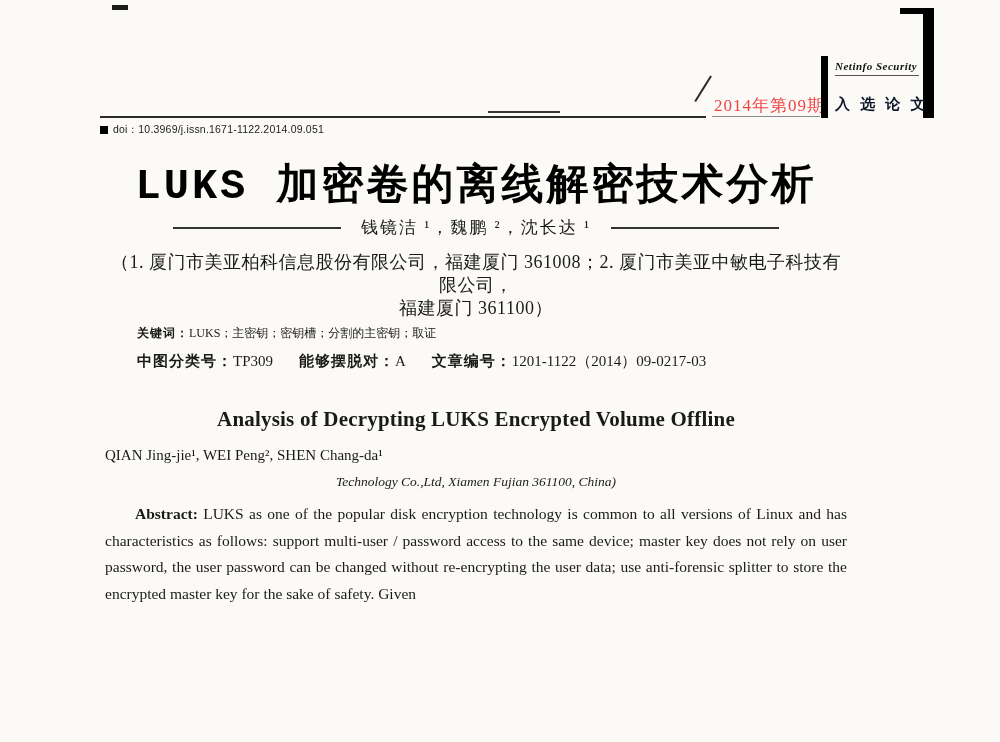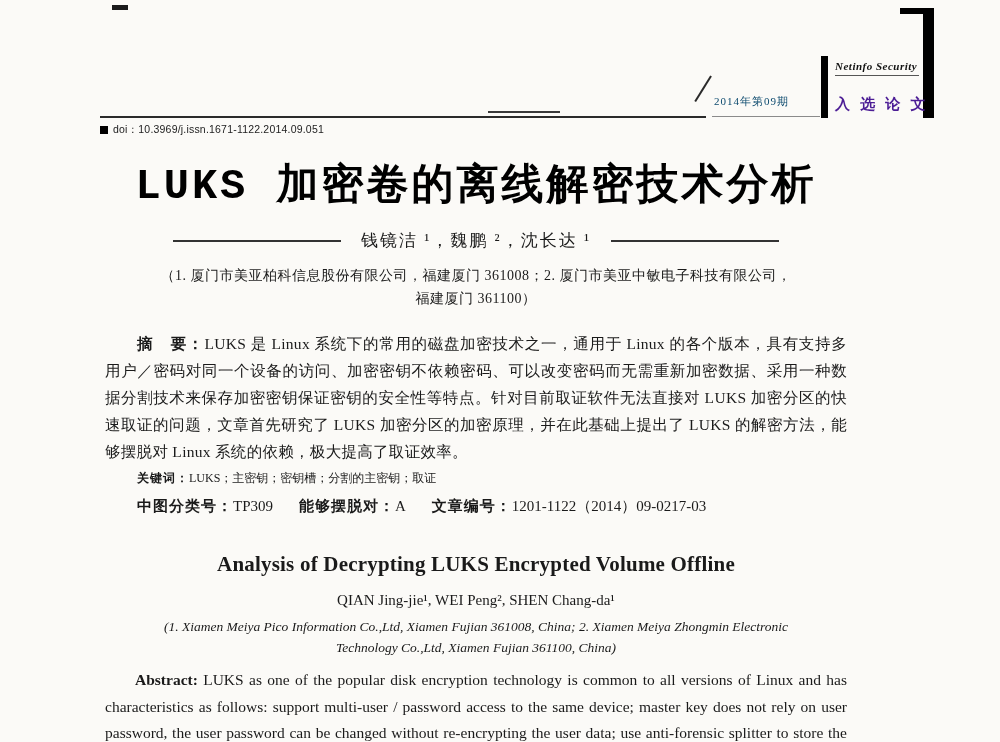--- a/index.html
+++ b/index.html
@@ -13,71 +13,71 @@
   }
   .page { position: absolute; inset: 0; }
 
   
   .artifact-a { position:absolute; left:112px; top:5px; width:16px; height:5px; background:#1b1b1b; }
   .artifact-b { position:absolute; left:488px; top:111px; width:72px; height:2px; background:#3a3a3a; }
 
   .header-rule { position:absolute; left:100px; top:116px; width:606px; height:2px; background:#2a2a2a; }
   .header-rule2 { position:absolute; left:712px; top:116px; width:108px; height:1px; background:#8a8a8a; }
   .header-slash { position:absolute; left:696px; top:100px; width:30px; height:2px; background:#2a2a2a; transform: rotate(-58deg); transform-origin: left bottom; }
-  .issue-label { position:absolute; left:714px; top:94px; font-size:11px; letter-spacing:1px; color:#0c4a6e; }
+  .issue-label { position:absolute; left:714px; top:94px; font-size:17px; letter-spacing:1px; color:#ef4444; }
 
   .corner-bar { position:absolute; left:923px; top:8px; width:11px; height:110px; background:#000; }
   .corner-tick { position:absolute; left:900px; top:8px; width:23px; height:6px; background:#000; }
   .badge-box {
     position:absolute; left:821px; top:56px; width:100px; height:62px;
     border-left:7px solid #000; padding:4px 2px 4px 7px;
     display:flex; flex-direction:column; justify-content:space-between;
   }
   .journal-logo {
     font-style: italic; font-weight: bold; font-size: 11px; letter-spacing: 0.5px;
     white-space: nowrap; overflow: hidden; color:#111;
     border-bottom: 1px solid #555; padding-bottom: 3px;
   }
   .badge-text {
     font-family: "Liberation Sans", "DejaVu Sans", sans-serif;
-    font-weight: bold; font-size: 15px; letter-spacing: 3px; white-space: nowrap; color:#4c1d95;
+    font-weight: bold; font-size: 15px; letter-spacing: 3px; white-space: nowrap; color:#0f172a;
   }
 
   .doi-row { position:absolute; left:100px; top:123px; display:flex; align-items:center; gap:5px; }
   .doi-bullet { width:8px; height:8px; background:#000; display:inline-block; }
   .doi-text { font-family:"Liberation Sans","DejaVu Sans",sans-serif; font-size:10.5px; color:#222; letter-spacing:0.2px; }
 
   
   .main { position:absolute; left:105px; top:148px; width:742px; }
 
   .title-zh {
     text-align:center; font-size:42px; font-weight:bold; letter-spacing:3px;
     line-height:54px; margin-top:12px; color:#000;
     font-family:Liberation Mono, monospace;
   }
 
-  .authors-row { margin-top:15px; display:flex; align-items:center; justify-content:center; gap:20px; }
+  .authors-row { margin-top:2px; display:flex; align-items:center; justify-content:center; gap:20px; }
   .author-line { width:168px; height:0; border-top:2px solid #333; }
   .authors-zh { font-size:17px; letter-spacing:2px; white-space:nowrap; }
 
-  .affil-zh { margin-top:12px; text-align:center; font-size:14px; line-height:23px; letter-spacing:0.5px; }
+  .affil-zh { margin-top:12px; text-align:center; font-size:18px; line-height:23px; letter-spacing:0.5px; }
 
   .abstract-zh {
     margin-top:20px; font-size:15.5px; line-height:27px; text-align:justify;
     text-indent:32px; letter-spacing:0.3px;
   }
   .abstract-zh b, .kw-line b, .meta-line b {
     font-family:"Liberation Sans","DejaVu Sans",sans-serif; font-weight:bold; letter-spacing:1px;
   }
   .kw-line { font-size:12px; line-height:27px; text-indent:32px; }
   .meta-line { font-size:15px; line-height:27px; text-indent:32px; }
   .meta-group { margin-right:26px; white-space:nowrap; }
 
   .title-en { margin-top:32px; text-align:center; font-size:21px; font-weight:bold; letter-spacing:0.2px; }
-  .authors-en { margin-top:15px; text-align:center; font-size:15px; }
+  .authors-en { margin-top:15px; font-size:15px; }
   .affil-en { margin-top:7px; text-align:center; font-style:italic; font-size:13.5px; line-height:21px; }
 
   .abstract-en { margin-top:9px; font-size:15.5px; line-height:26.5px; text-align:justify; text-indent:30px; }
   .abstract-en b { font-weight:bold; }
 </style>
 </head>
 <body>
 
 <div class="page">
 
@@ -109,31 +109,29 @@
       <span class="author-line"></span>
       <span class="authors-zh">钱镜洁 ¹，魏鹏 ²，沈长达 ¹</span>
       <span class="author-line"></span>
     </div>
 
     <div class="affil-zh">
       <div>（1. 厦门市美亚柏科信息股份有限公司，福建厦门 361008；2. 厦门市美亚中敏电子科技有限公司，</div>
       <div>福建厦门 361100）</div>
     </div>
 
-    <p class="abstract-zh"><b>摘　要：</b><span>LUKS 是 Linux 系统下的常用的磁盘加密技术之一，通用于 Linux 的各个版本，具有支持多用户／密码对同一个设备的访问、加密密钥不依赖密码、可以改变密码而无需重新加密数据、采用一种数据分割技术来保存加密密钥保证密钥的安全性等特点。针对目前取证软件无法直接对 LUKS 加密分区的快速取证的问题，文章首先研究了 LUKS 加密分区的加密原理，并在此基础上提出了 LUKS 的解密方法，能够摆脱对 Linux 系统的依赖，极大提高了取证效率。</span></p>
 
     <p class="kw-line"><b>关键词：</b><span>LUKS；主密钥；密钥槽；分割的主密钥；取证</span></p>
 
     <p class="meta-line"><span class="meta-group"><b>中图分类号：</b><span>TP309</span></span><span class="meta-group"><b>能够摆脱对：</b><span>A</span></span><span class="meta-group"><b>文章编号：</b><span>1201-1122（2014）09-0217-03</span></span></p>
 
     <h2 class="title-en">Analysis of Decrypting LUKS Encrypted Volume Offline</h2>
 
     <div class="authors-en">QIAN Jing-jie¹, WEI Peng², SHEN Chang-da¹</div>
 
     <div class="affil-en">
-      <div>(1. Xiamen Meiya Pico Information Co.,Ltd, Xiamen Fujian 361008, China; 2. Xiamen Meiya Zhongmin Electronic</div>
       <div>Technology Co.,Ltd, Xiamen Fujian 361100, China)</div>
     </div>
 
     <p class="abstract-en"><b>Abstract:</b><span> LUKS as one of the popular disk encryption technology is common to all versions of Linux and has characteristics as follows: support multi-user / password access to the same device; master key does not rely on user password, the user password can be changed without re-encrypting the user data; use anti-forensic splitter to store the encrypted master key for the sake of safety. Given</span></p>
 
   </div>
 </div>
 
 </body></html>

